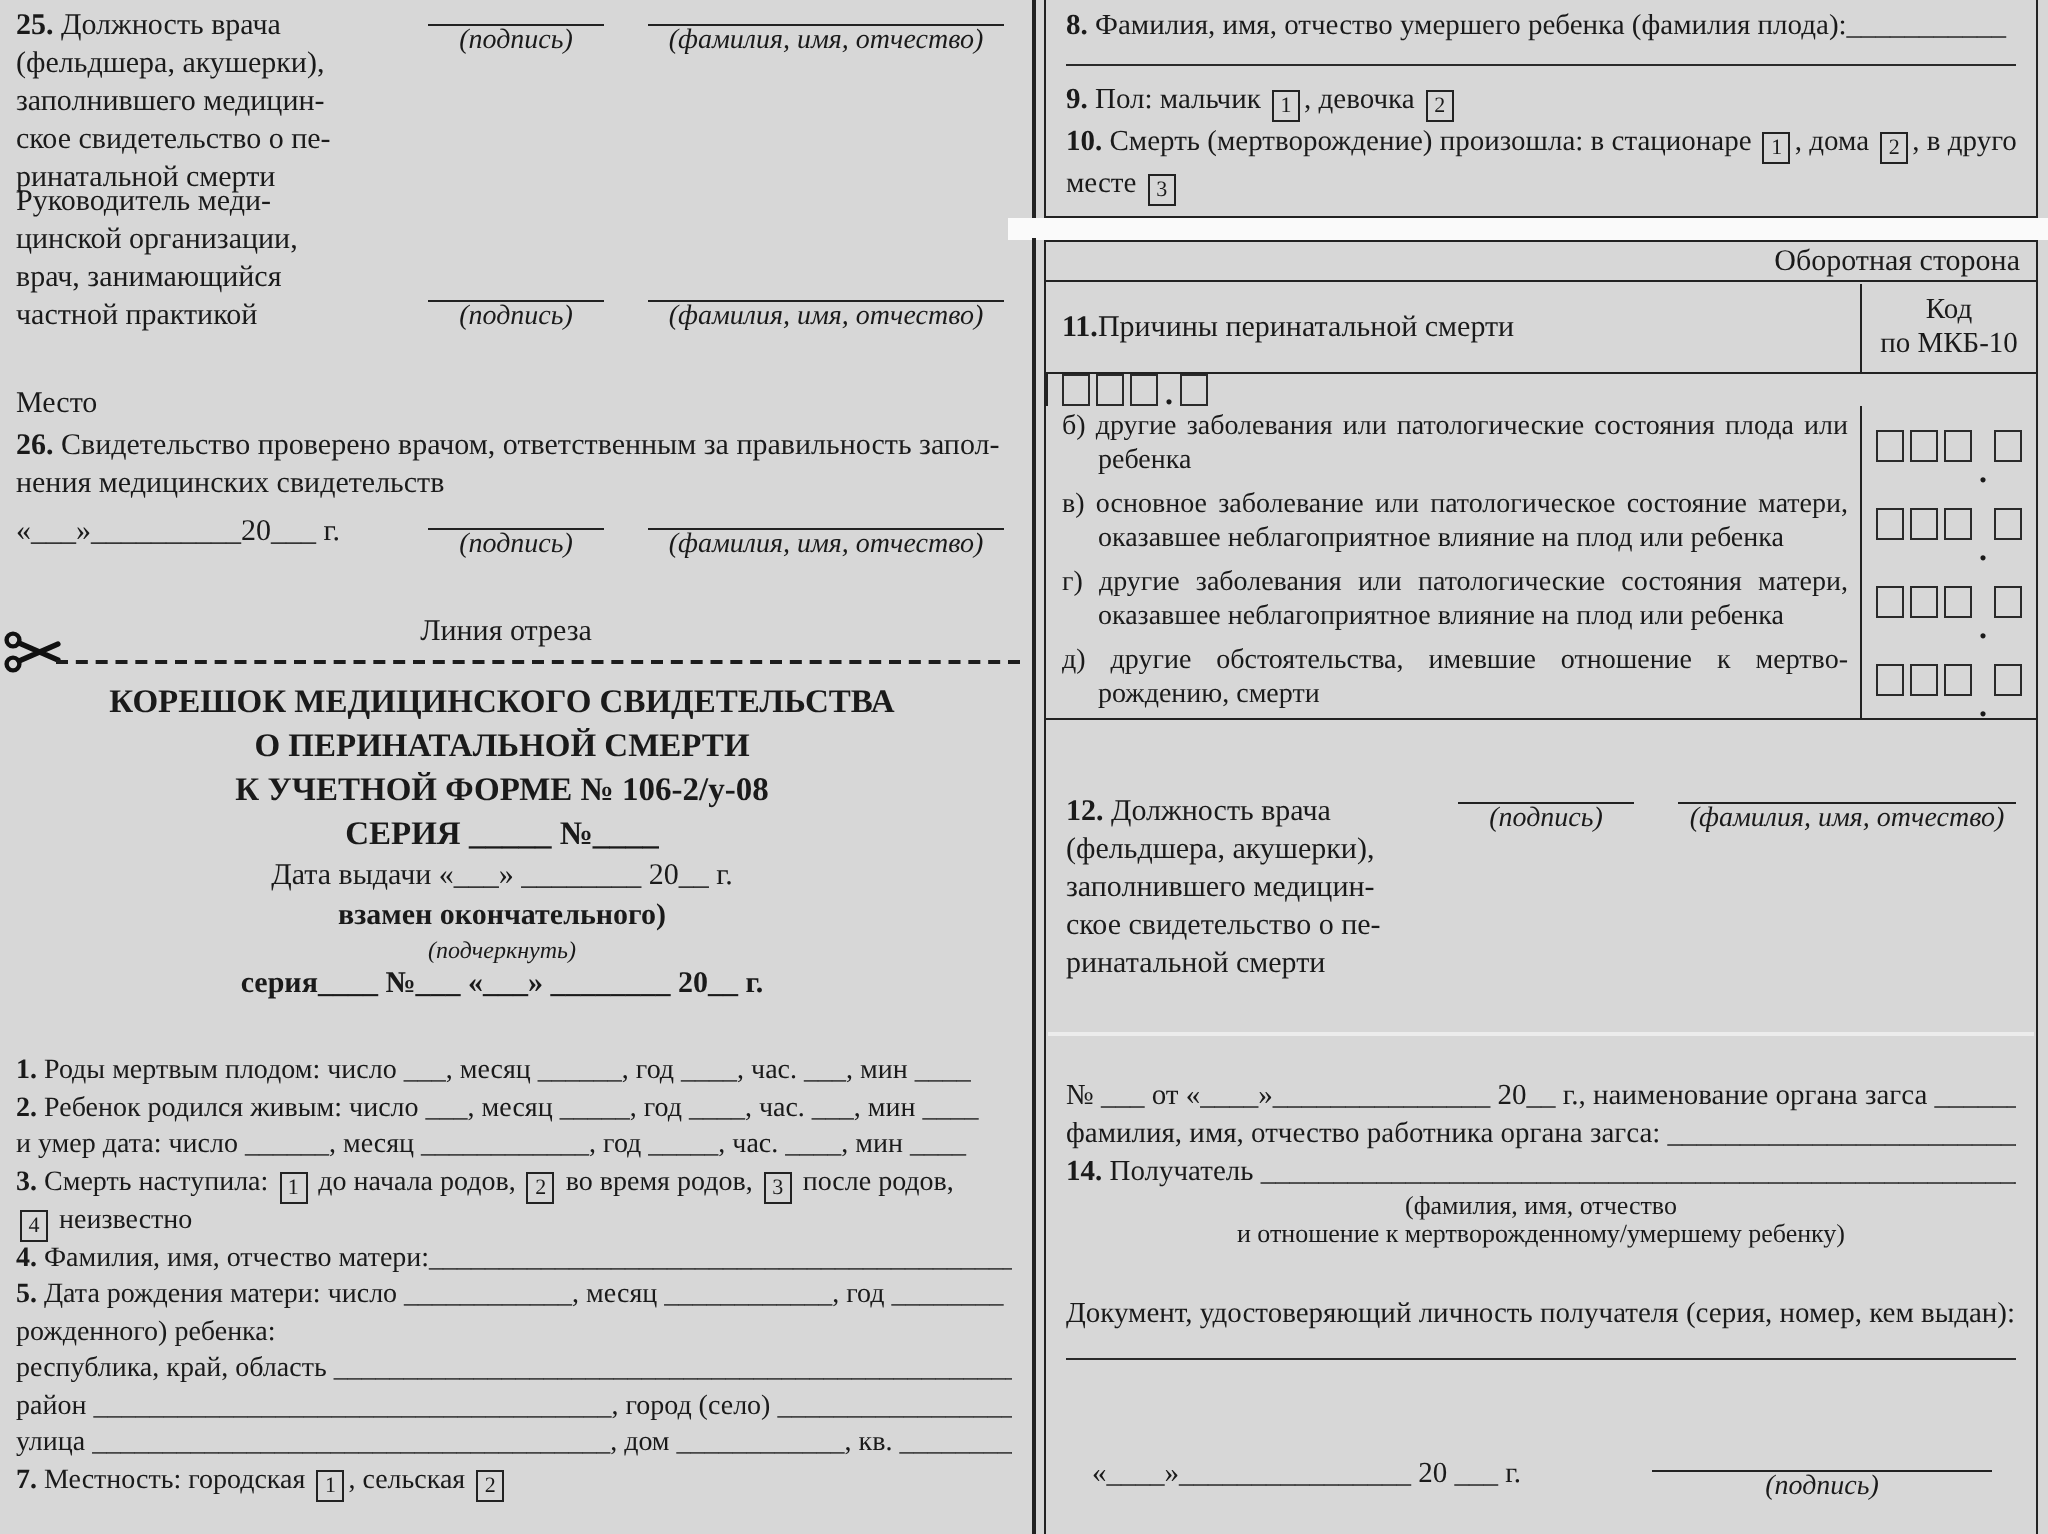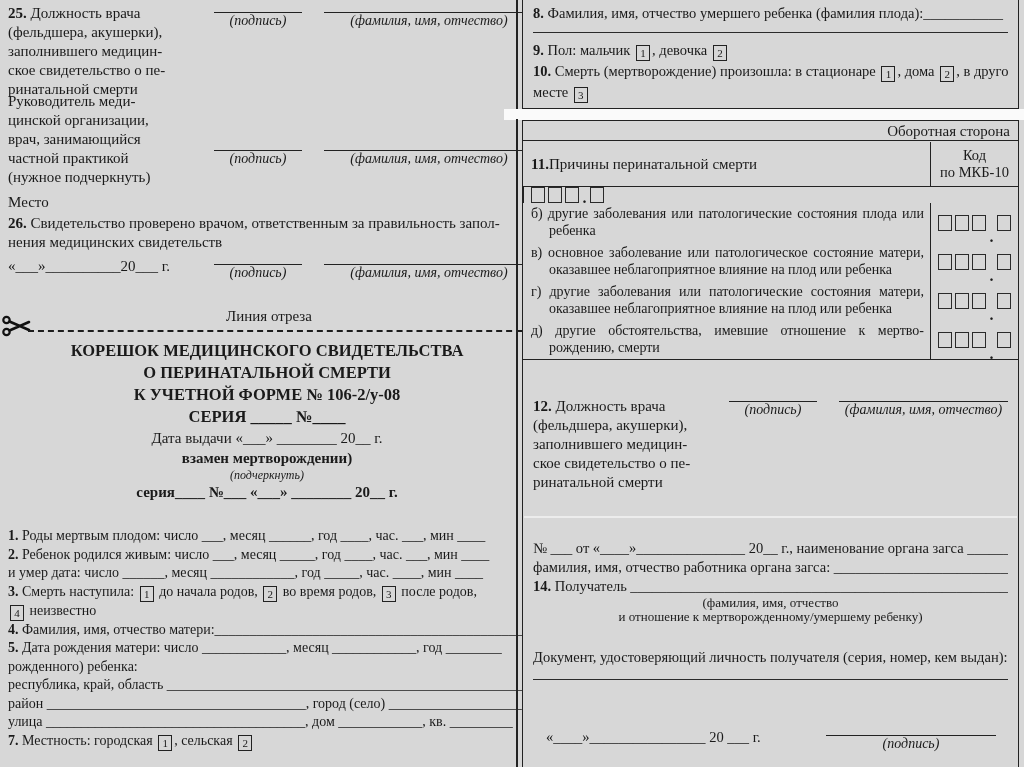--- a/index.html
+++ b/index.html
@@ -4,21 +4,21 @@
 <style>
   html,body{margin:0;padding:0;}
   body{
     width:1024px;height:767px;overflow:hidden;
     background:#d7d7d7;color:#1a1a1a;
     font-family:"Liberation Serif","DejaVu Serif",serif;
     position:relative;
   }
   .page{position:absolute;inset:0;}
   
-  .leftcol{position:absolute;left:0;top:0;width:512px;height:643px;padding-left:32px;}
+  .leftcol{position:absolute;left:0;top:0;width:512px;height:643px;}
   .textcol div{font-size:15px;line-height:19px;white-space:nowrap;}
   #sec25{position:absolute;left:8px;right:8px;top:4px;height:208px;}
   #sec25 .tA{position:absolute;left:0;top:0;width:212px;}
   #sec25 .tB{position:absolute;left:0;top:88px;width:212px;}
   #sec25 .stamp{position:absolute;left:0;top:190px;font-size:15px;}
   .sigpair{position:absolute;display:flex;gap:22px;}
   .sig{border-top:1.4px solid #222;text-align:center;font-size:14px;line-height:14px;padding-top:1px;font-style:italic;}
   .sig.short{width:88px;}
   .sig.long{flex:1;}
   #sec25 .sp1{left:206px;right:2px;top:8px;}
@@ -94,21 +94,20 @@
       </div>
       <div class="sigpair sp1">
         <div class="sig short">(подпись)</div>
         <div class="sig long">(фамилия, имя, отчество)</div>
       </div>
       <div class="textcol tB">
         <div>Руководитель меди-</div>
         <div>цинской организации,</div>
         <div>врач, занимающийся</div>
         <div>частной практикой</div>
-        <div>(нужное подчеркнуть)</div>
       </div>
       <div class="sigpair sp2">
         <div class="sig short">(подпись)</div>
         <div class="sig long">(фамилия, имя, отчество)</div>
       </div>
       <div class="stamp">Место</div>
     </section>
 
     <section id="sec26">
       <div class="p"><b>26.</b> Свидетельство проверено врачом, ответственным за правильность запол-</div>
@@ -127,21 +126,21 @@
       <path d="M7.5 7.5 L27 16 M7.5 16.5 L27 8" stroke="#111" stroke-width="2.6" fill="none" stroke-linecap="round"></path>
     </svg>
     <div class="dashline"></div>
 
     <div id="stub">
       <div class="s1">КОРЕШОК МЕДИЦИНСКОГО СВИДЕТЕЛЬСТВА</div>
       <div class="s1">О ПЕРИНАТАЛЬНОЙ СМЕРТИ</div>
       <div class="s1">К УЧЕТНОЙ ФОРМЕ № 106-2/у-08</div>
       <div class="s1">СЕРИЯ _____ №____</div>
       <div class="s2">Дата выдачи «___» ________ 20__ г.</div>
-      <div class="s3">взамен мертворождении)</div>
+      <div class="s3">взамен окончательного)</div>
       <div class="s4">(подчеркнуть)</div>
       <div class="s3">серия____ №___ «___» ________ 20__ г.</div>
     </div>
 
     <div id="items">
       <div><b>1.</b> Роды мертвым плодом: число ___, месяц ______, год ____, час. ___, мин ____</div>
       <div><b>2.</b> Ребенок родился живым: число ___, месяц _____, год ____, час. ___, мин ____</div>
       <div>и умер дата: число ______, месяц ____________, год _____, час. ____, мин ____</div>
       <div><b>3.</b> Смерть наступила: <span class="numbox">1</span> до начала родов, <span class="numbox">2</span> во время родов, <span class="numbox">3</span> после родов,</div>
       <div><span class="numbox">4</span> неизвестно</div>

